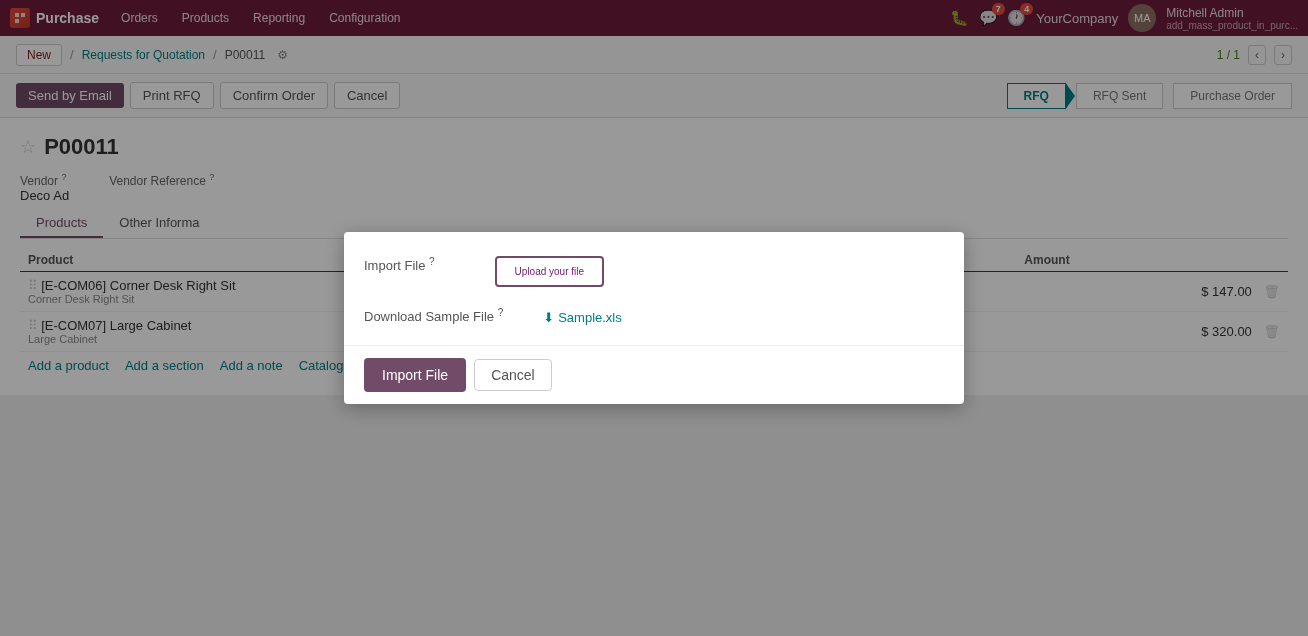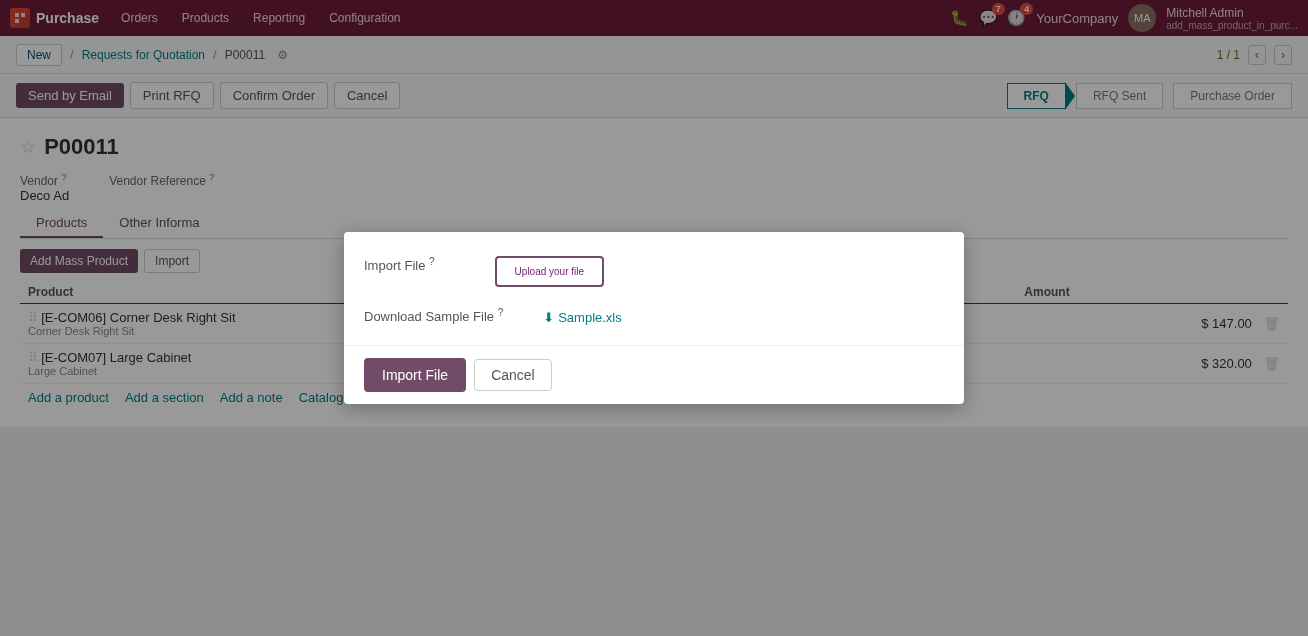--- a/index.html
+++ b/index.html
@@ -56,21 +56,21 @@
     .breadcrumb-bar {
       background: #f8f8f8;
       border-bottom: 1px solid #ddd;
       padding: 4px 16px;
       display: flex; align-items: center; gap: 8px;
       height: 38px;
     }
     .new-btn {
       background: white; border: 1px solid #ccc;
       padding: 3px 10px; border-radius: 3px;
-      font-size: 12px; cursor: pointer; color: #0c4a6e;
+      font-size: 12px; cursor: pointer; color: #7f1d1d;
     }
     .breadcrumb-link { color: #017e84; font-size: 12px; cursor: pointer; }
     .breadcrumb-current { font-size: 12px; color: #555; }
     .gear-icon { color: #888; font-size: 12px; cursor: pointer; margin-left: 4px; }
     .nav-arrows { margin-left: auto; display: flex; align-items: center; gap: 8px; }
     .page-indicator { font-size: 12px; color: #4d7c0f; }
     .arrow-btn { background: none; border: 1px solid #ccc; padding: 2px 6px; cursor: pointer; color: #666; border-radius: 3px; font-size: 12px; }
 
     
     .action-bar {
@@ -312,24 +312,20 @@
     <div class="field-group">
       <span class="field-name"><span>Vendor Reference</span> <sup>?</sup></span>
     </div>
   </div>
 
   <div class="tab-bar">
     <div class="tab active">Products</div>
     <div class="tab">Other Informa</div>
   </div>
 
-  <div class="table-actions">
-    <button class="table-btn">Add Mass Product</button>
-    <button class="table-btn-outline">Import</button>
-  </div>
 
   <table class="product-table">
     <thead>
       <tr>
         <th>Product</th>
         <th></th>
         <th></th>
         <th></th>
         <th class="amount-col">Amount</th>
       </tr>

